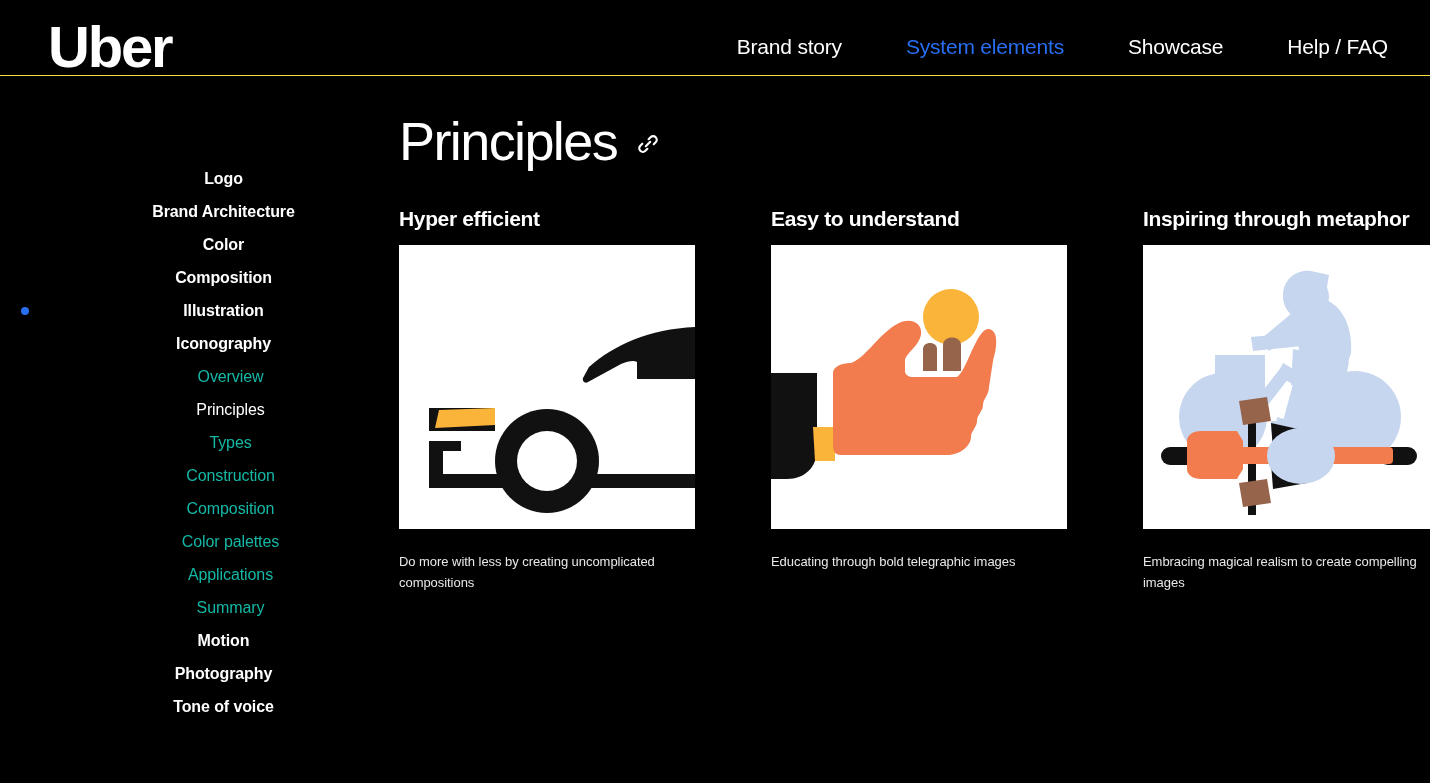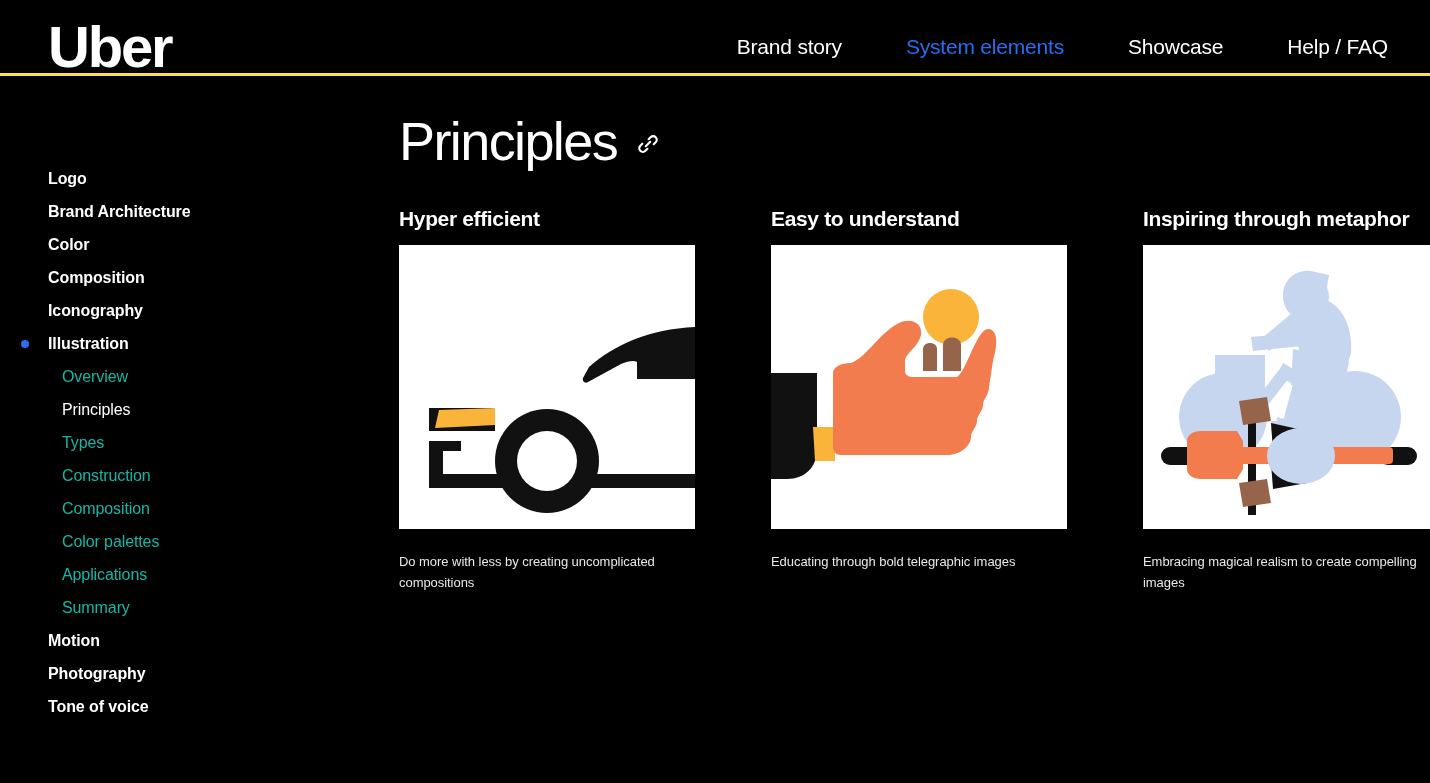--- a/index.html
+++ b/index.html
@@ -18,21 +18,21 @@
     -webkit-font-smoothing: antialiased;
   }
 
   
   .header {
     position: absolute;
     top: 0; left: 0;
     width: 1430px;
     height: 76px;
     background: #000000;
-    border-bottom: 3px solid #fde047;
+    border-bottom: 1px solid #fde047;
     display: flex;
     align-items: center;
   }
 
   .brand-logo {
     position: absolute;
     left: 48px;
     top: 18px;
     font-family: "Liberation Sans", sans-serif;
     font-size: 58px;
@@ -67,20 +67,21 @@
   
   .sidebar {
     position: absolute;
     top: 100px;
     left: 0;
     width: 399px;
     height: 630px;
     background: #000000;
     padding-top: 62px;
     overflow: hidden;
+    text-align: center;
   }
 
   .nav-item {
     position: relative;
     display: block;
     height: 33px;
     line-height: 33px;
     padding-left: 48px;
     white-space: nowrap;
     cursor: pointer;
@@ -210,25 +211,25 @@
   <a class="nav-item level-top">
     <span>Brand Architecture</span>
   </a>
   <a class="nav-item level-top">
     <span>Color</span>
   </a>
   <a class="nav-item level-top">
     <span>Composition</span>
   </a>
   <a class="nav-item level-top">
-    <span>Iconography</span>
-  </a>
-  <a class="nav-item level-top">
     <span class="nav-dot"></span>
     <span>Illustration</span>
+  </a>
+  <a class="nav-item level-top">
+    <span>Iconography</span>
   </a>
   <a class="nav-item level-sub">
     <span>Overview</span>
   </a>
   <a class="nav-item level-sub current">
     <span>Principles</span>
   </a>
   <a class="nav-item level-sub">
     <span>Types</span>
   </a>

